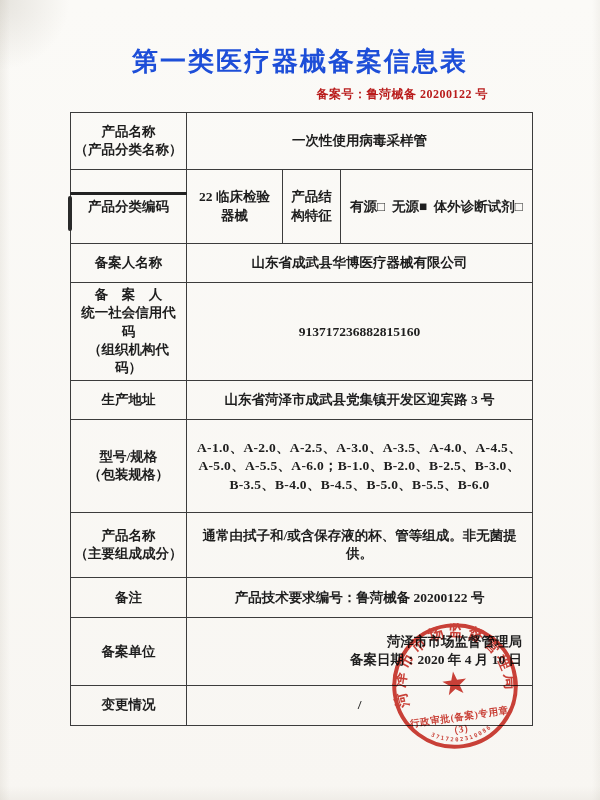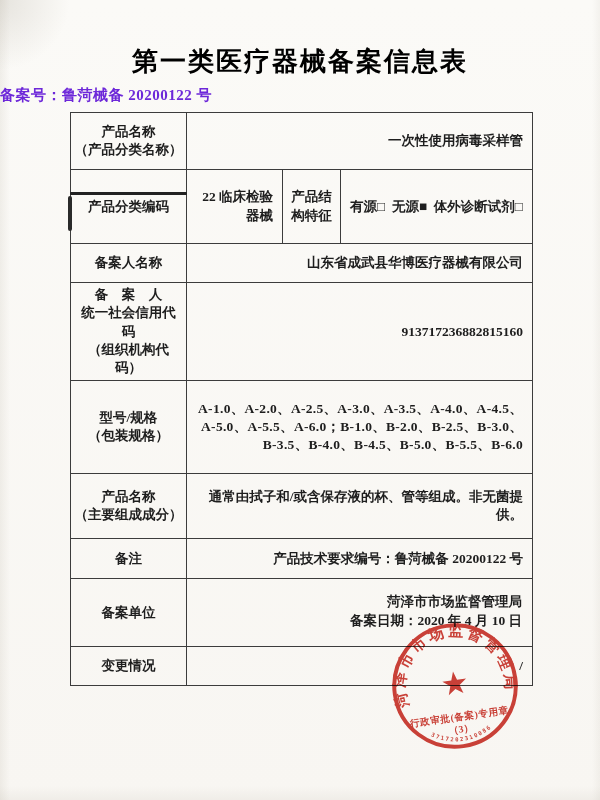--- a/index.html
+++ b/index.html
@@ -17,41 +17,42 @@
       radial-gradient(circle at 0% 0%, rgba(120,110,90,.16), transparent 70px),
       linear-gradient(90deg, rgba(140,130,110,.10) 0, transparent 10px),
       linear-gradient(270deg, rgba(140,130,110,.07) 0, transparent 8px),
       linear-gradient(0deg, rgba(140,130,110,.08) 0, transparent 14px),
       linear-gradient(#fbfaf7,#f8f6f2);
   }
   .doc-title {
     position:absolute; top:44px; left:0; right:0;
     text-align:center;
     font-size:26px; font-weight:bold; letter-spacing:2px;
-    color:#000000;
+    color:#1d4ed8;
   }
   .record-no {
     position:absolute; top:86px; left:0; right:112px;
-    font-size:15px; font-weight:bold; color:#6d28d9;
+    text-align:right;
+    font-size:12px; font-weight:bold; color:#b91c1c;
     letter-spacing:.5px;
   }
   table.form {
     position:absolute; left:70px; top:112px;
     width:462px;
     border-collapse:collapse;
     table-layout:fixed;
   }
   table.form td {
     border:1.4px solid #3c3c3c;
     font-size:13.5px; font-weight:600; color:#1e1e1e;
     vertical-align:middle;
     line-height:1.35;
   }
   td.lbl { text-align:center; padding:10px 3px; }
-  td.val { text-align:right; padding:3px 9px; }
+  td.val { text-align:center; padding:3px 9px; }
   .line { display:block; }
   tr.h-r1{height:42px} tr.h-r2{height:42px} tr.h-r3{height:37px}
   tr.h-r4{height:58px} tr.h-r5{height:36px} tr.h-r6{height:36px}
   tr.h-r7{height:93px} tr.h-r8{height:65px} tr.h-r9{height:36px}
   tr.h-r10{height:37px} tr.h-r11{height:40px} tr.h-r12{height:68px}
   tr.h-r13{height:27px}
   td.val-pre { white-space:pre-wrap; }
   td.struct-lbl { text-align:center; padding:18px 7px; }
   td.code-val { padding:3px 6px; }
   td.authority-val {
@@ -110,20 +111,24 @@
     <td class="val" colspan="3">山东省成武县华博医疗器械有限公司</td>
   </tr>
   <tr class="h-r4">
     <td class="lbl code-val">
       <span class="line">备　案　人</span>
       <span class="line">统一社会信用代码</span>
       <span class="line">（组织机构代码）</span>
     </td>
     <td class="val" colspan="3">913717236882815160</td>
   </tr>
+  <tr class="h-r6">
+    <td class="lbl">生产地址</td>
+    <td class="val" colspan="3">山东省菏泽市成武县党集镇开发区迎宾路 3 号</td>
+  </tr>
   <tr class="h-r7">
     <td class="lbl">
       <span class="line">型号/规格</span>
       <span class="line">（包装规格）</span>
     </td>
     <td class="val model-spec-text" colspan="3">A-1.0、A-2.0、A-2.5、A-3.0、A-3.5、A-4.0、A-4.5、A-5.0、A-5.5、A-6.0；B-1.0、B-2.0、B-2.5、B-3.0、B-3.5、B-4.0、B-4.5、B-5.0、B-5.5、B-6.0</td>
   </tr>
   <tr class="h-r8">
     <td class="lbl">
       <span class="line">产品名称</span>

